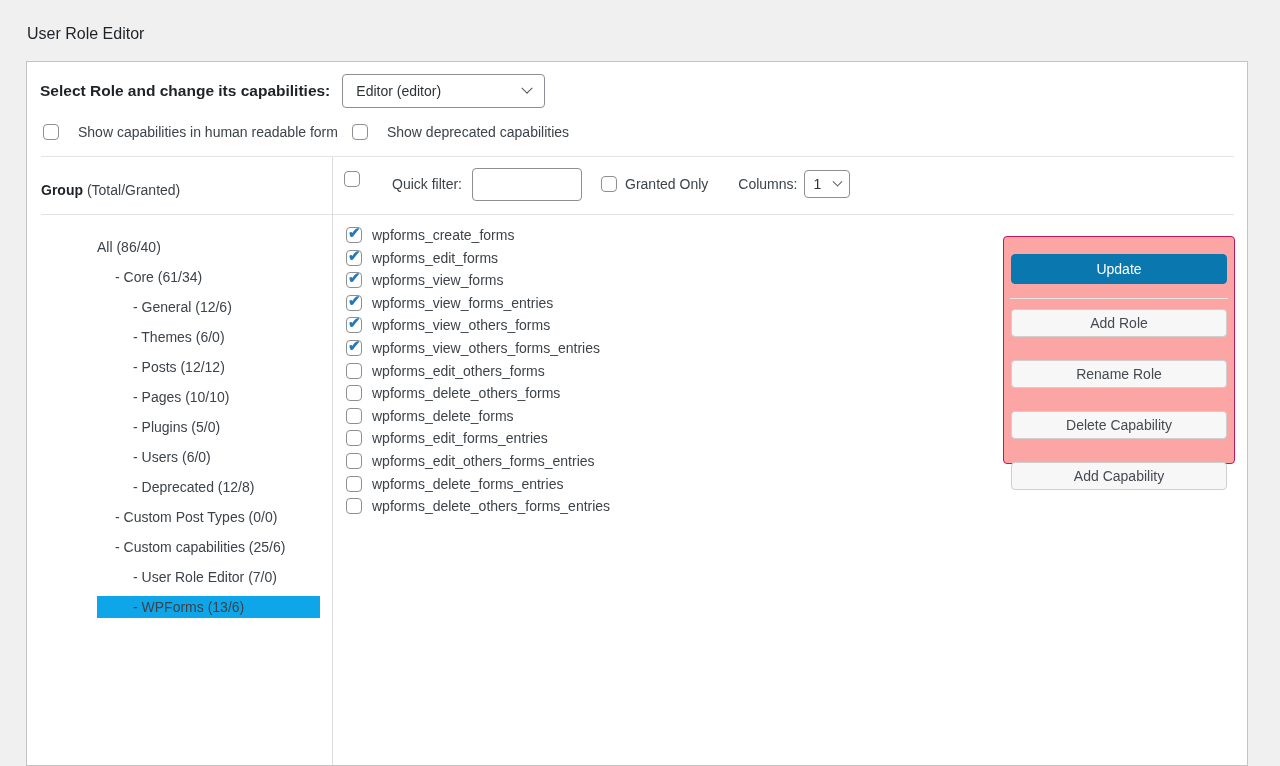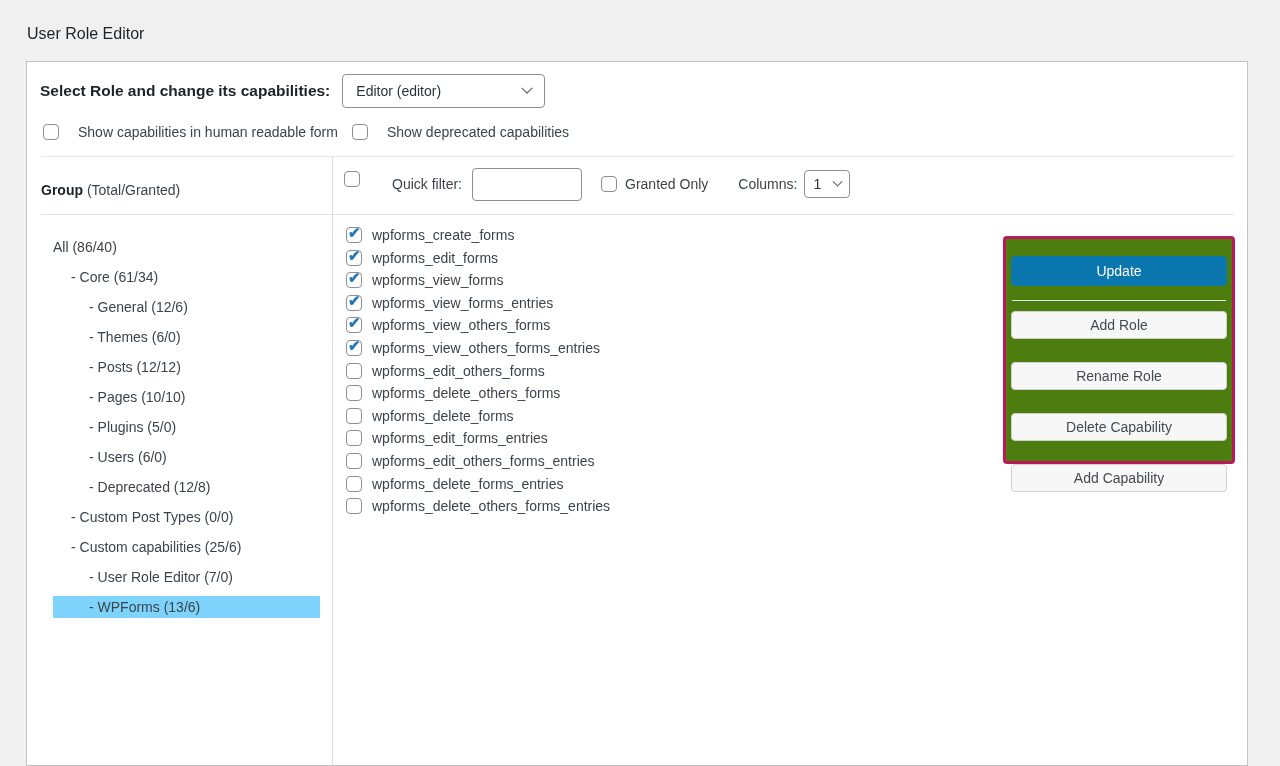--- a/index.html
+++ b/index.html
@@ -73,42 +73,42 @@
     font-size:14px; padding:0 8px; color:#2c3338; outline:none;
     font-family:"Liberation Sans", sans-serif;
   }
   .granted-wrap { display:flex; align-items:center; gap:8px; margin-left:19px; cursor:pointer; }
   .cols-label { margin-left:30px; }
   .cols-select { margin-left:7px; width:46px; height:28px; padding:0 8px; }
   .cols-select .chev { width:7px; height:7px; }
   
   .tree {
     position:absolute; left:0; top:152px; width:305px; padding-top:14px;
-    font-size:14px; color:#3c434a;
+    font-size:14px; color:#3c434a;padding-left:44px;
   }
   .tree-item {
     height:22px; line-height:22px; margin:8px 12px 0 26px;
     cursor:pointer; white-space:nowrap;
   }
   .tree-item.lvl1 { padding-left:18px; }
   .tree-item.lvl2 { padding-left:36px; }
-  .tree-item.selected { background:#7dd3fc; }
+  .tree-item.selected { background:#0ea5e9; }
   
   .caps {
     position:absolute; left:306px; top:152px; width:500px; padding:13px 0 0 13px;
   }
   .cap-row {
     display:flex; align-items:center; gap:10px;
     height:16px; margin-bottom:6.6px; cursor:pointer;
     font-size:14px; color:#3c434a; white-space:nowrap;
   }
   
   .actions {
     position:absolute; left:976px; top:174px; width:232px; height:228px;
-    background:#4d7c0f; border:3px solid #be185d; border-radius:4px;
+    background:#fca5a5; border:1px solid #be185d; border-radius:4px;
   }
   .btn {
     display:block; width:216px; margin:0 auto; border-radius:4px;
     font-size:14px; font-family:"Liberation Sans", sans-serif; cursor:pointer;
   }
   .btn-primary {
     margin-top:17px; height:30px;
     background:#0a77af; border:1px solid #0a77af; color:#ffffff;
   }
   .actions-divider { height:1px; background:#e3e3e3; margin:14px 6px 10px; }

